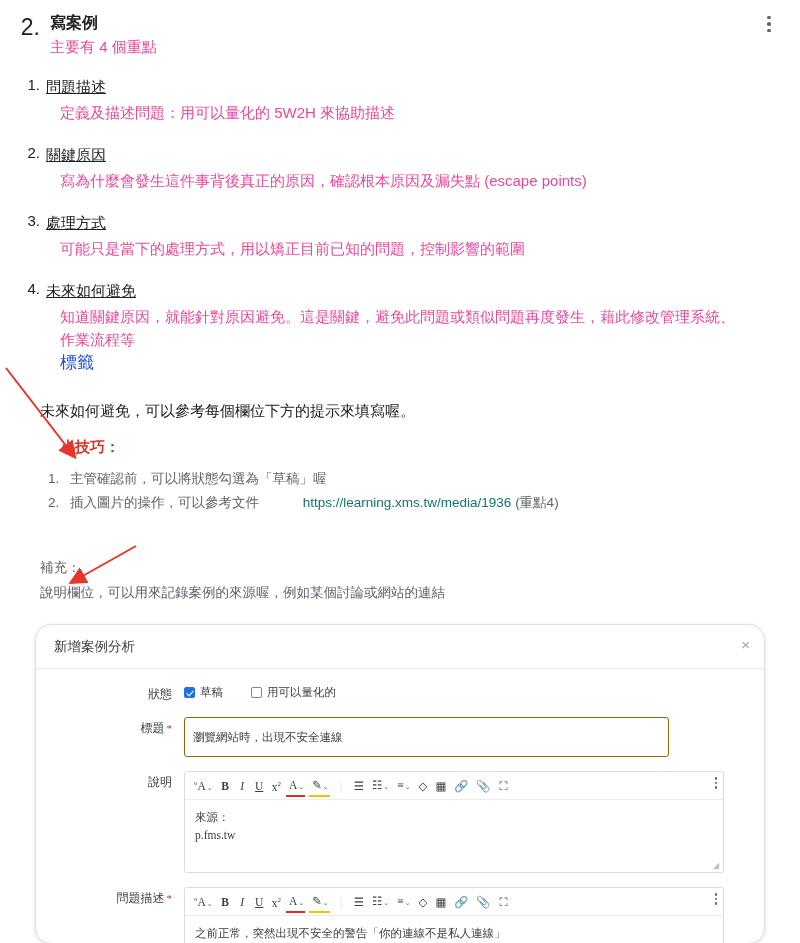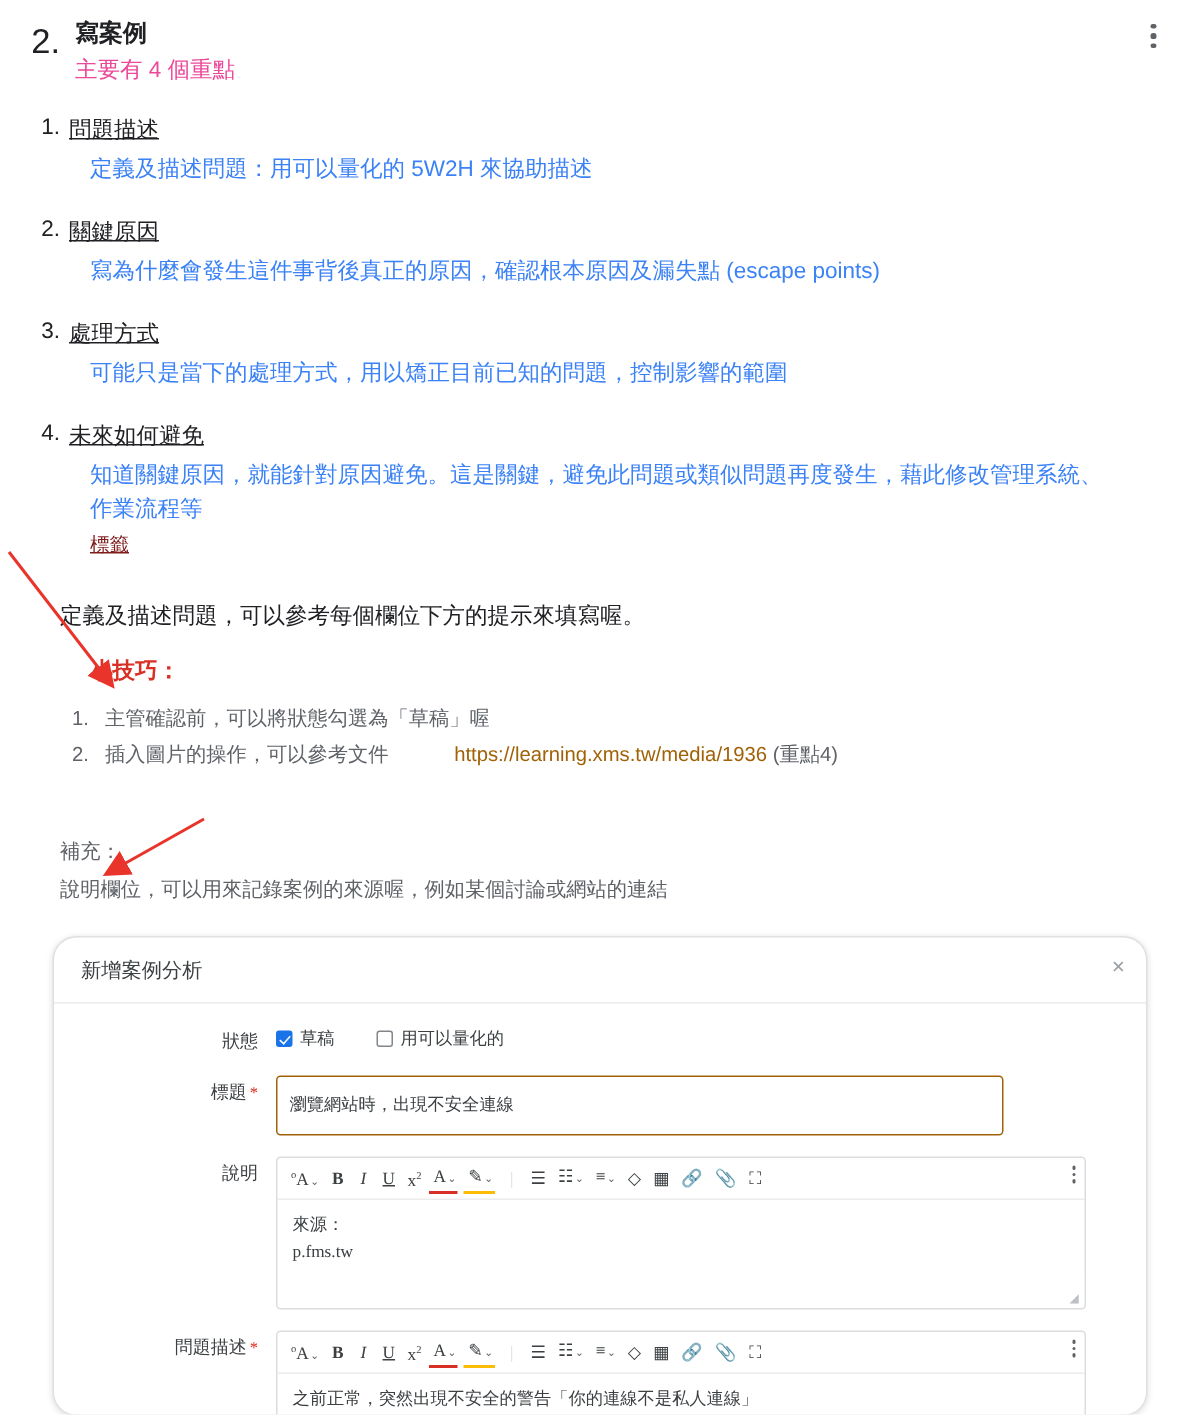--- a/index.html
+++ b/index.html
@@ -93,32 +93,31 @@
     text-align: right;
   }
   .point .ttl {
     font-size: 15px;
     color: #202124;
     text-decoration: underline;
     line-height: 22px;
   }
   .point .desc {
     font-size: 15px;
-    color: #3b82f6;
+    color: #ec4899;
     line-height: 23px;
     margin-top: 3px;
     padding-left: 14px;
     max-width: 700px;
   }
   .point .extra {
-    font-size: 13px;
-    color: #7f1d1d;
+    font-size: 17px;
+    color: #1d4ed8;
     line-height: 23px;
     padding-left: 14px;
-    text-decoration: underline;
   }
 
   .para-note {
     font-size: 15px;
     color: #202124;
     padding: 0 24px 0 40px;
     line-height: 22px;
     margin-top: 26px;
   }
 
@@ -141,21 +140,21 @@
     line-height: 24px;
   }
   .tips-list li .idx {
     position: absolute;
     left: -22px;
     top: 0;
     color: #5f6368;
     font-size: 13.5px;
   }
   .tips-list a {
-    color: #a16207;
+    color: #0f766e;
     text-decoration: none;
     padding-left: 40px;
   }
 
   .supp-title {
     font-size: 13.5px;
     color: #5f6368;
     padding-left: 40px;
     margin-top: 44px;
   }
@@ -376,21 +375,21 @@
         <div class="desc">可能只是當下的處理方式，用以矯正目前已知的問題，控制影響的範圍</div>
       </li>
       <li class="point">
         <span class="idx">4.</span>
         <div class="ttl">未來如何避免</div>
         <div class="desc">知道關鍵原因，就能針對原因避免。這是關鍵，避免此問題或類似問題再度發生，藉此修改管理系統、作業流程等</div>
         <div class="extra">標籤</div>
       </li>
     </ul>
 
-    <div class="para-note">定義及描述問題，可以參考每個欄位下方的提示來填寫喔。</div>
+    <div class="para-note">未來如何避免，可以參考每個欄位下方的提示來填寫喔。</div>
 
     <div class="tips-title">小技巧：</div>
     <ul class="tips-list">
       <li>
         <span class="idx">1.</span>
         <span>主管確認前，可以將狀態勾選為「草稿」喔</span>
       </li>
       <li>
         <span class="idx">2.</span>
         <span>插入圖片的操作，可以參考文件 </span><a href="#">https://learning.xms.tw/media/1936</a><span> (重點4)</span>

